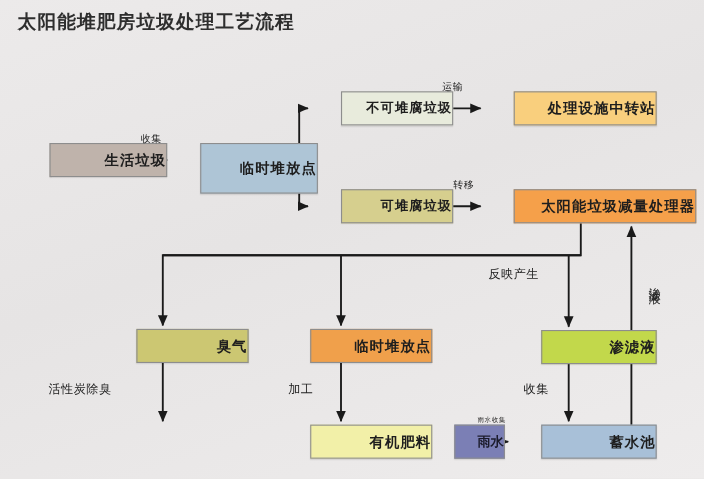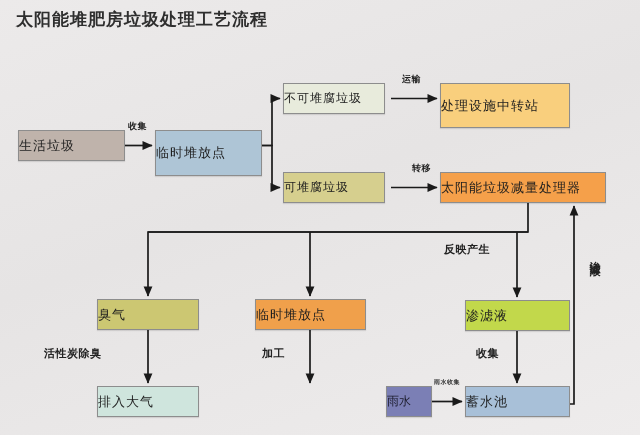--- a/index.html
+++ b/index.html
@@ -15,33 +15,34 @@
     background:linear-gradient(160deg,#eceaea 0%,#e6e4e4 45%,#eeecec 100%);
   }
   #title{
     position:absolute;left:16px;top:8px;
     font-size:17px;font-weight:bold;color:#2e2e2e;
     letter-spacing:1px;white-space:nowrap;
   }
   .node{
     position:absolute;
     box-sizing:border-box;
-    display:flex;align-items:center;justify-content:flex-start;
+    display:flex;align-items:center;justify-content:flex-end;
     border:1px solid #8d8d8d;
-    font-weight:normal;
+    font-weight:bold;
     color:#1e1e1e;
     font-size:13px;
     letter-spacing:1px;
     white-space:nowrap;
     box-shadow:0 1px 1px rgba(0,0,0,.10);
+    margin-left:27px;
   }
   .edge-label{
     position:absolute;
     font-size:9px;
-    font-weight:bold;
+    font-weight:normal;
     color:#222;
     white-space:nowrap;
     letter-spacing:0.5px;
   }
   .edge-label.big{font-size:11px;}
   .edge-label.vert{
     writing-mode:vertical-rl;
     text-orientation:upright;
     font-size:11px;
     letter-spacing:2px;
@@ -105,44 +106,44 @@
   </div>
 
   <div class="node" style="left:283px;top:83px;width:102px;height:31px;background:#e8ebdc;font-size:12px;">
     <span>不可堆腐垃圾</span>
   </div>
 
   <div class="node" style="left:283px;top:172px;width:102px;height:31px;background:#d6cf8e;font-size:12px;">
     <span>可堆腐垃圾</span>
   </div>
 
-  <div class="node" style="left:440px;top:83px;width:130px;height:45px;background:#f9cf7d;">
+  <div class="node" style="left:440px;top:83px;width:130px;height:31px;background:#f9cf7d;">
     <span>处理设施中转站</span>
   </div>
 
   <div class="node" style="left:440px;top:172px;width:166px;height:31px;background:#f5a04a;">
     <span>太阳能垃圾减量处理器</span>
   </div>
 
   <div class="node" style="left:97px;top:299px;width:102px;height:31px;background:#ccc772;">
     <span>臭气</span>
   </div>
 
   <div class="node" style="left:255px;top:299px;width:111px;height:31px;background:#f0a04b;">
     <span>临时堆放点</span>
   </div>
 
   <div class="node" style="left:465px;top:300px;width:105px;height:31px;background:#c2d84b;">
     <span>渗滤液</span>
   </div>
 
-  <div class="node" style="left:97px;top:386px;width:102px;height:31px;background:#cfe5dd;">
-    <span>排入大气</span>
+
+  <div class="node" style="left:255px;top:386px;width:111px;height:31px;background:#f2f0a8;">
+    <span>有机肥料</span>
   </div>
-
 
   <div class="node" style="left:386px;top:386px;width:46px;height:31px;background:#7b7fb5;color:#1b1b2b;font-size:12px;letter-spacing:0;">
     <span>雨水</span>
   </div>
 
   <div class="node" style="left:465px;top:386px;width:105px;height:31px;background:#a8c0d8;">
     <span>蓄水池</span>
   </div>
 
   <div class="edge-label" style="left:128px;top:120px;">收集</div>

